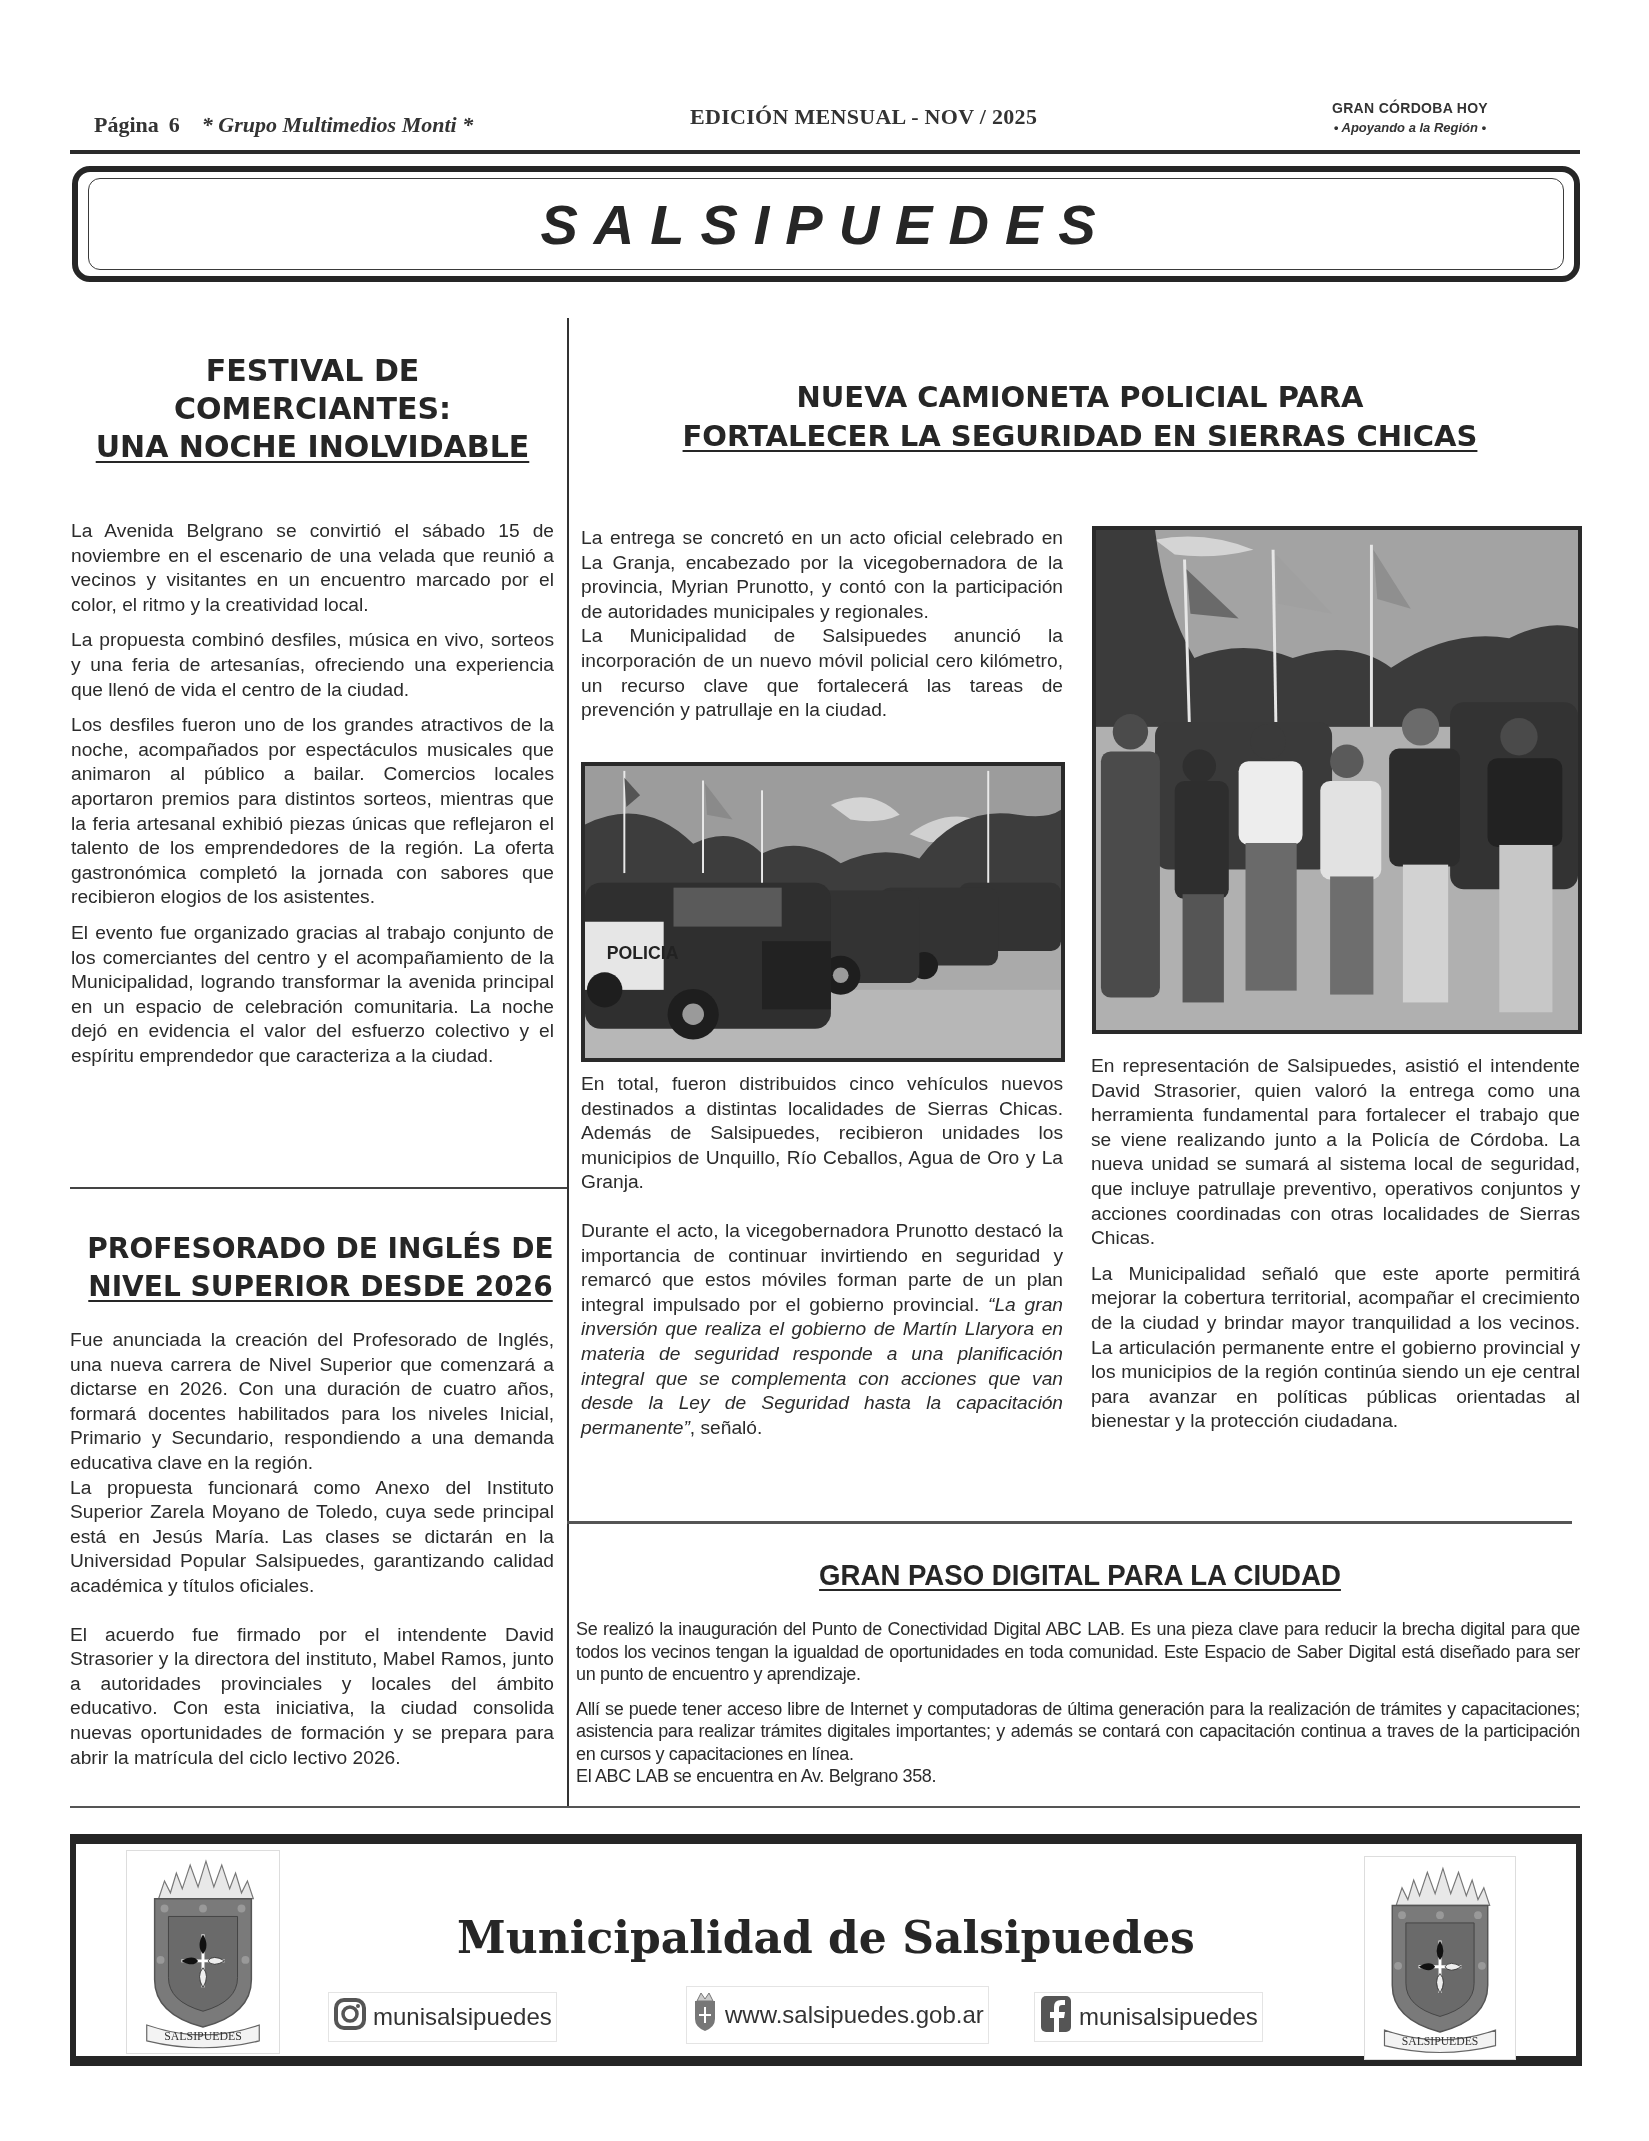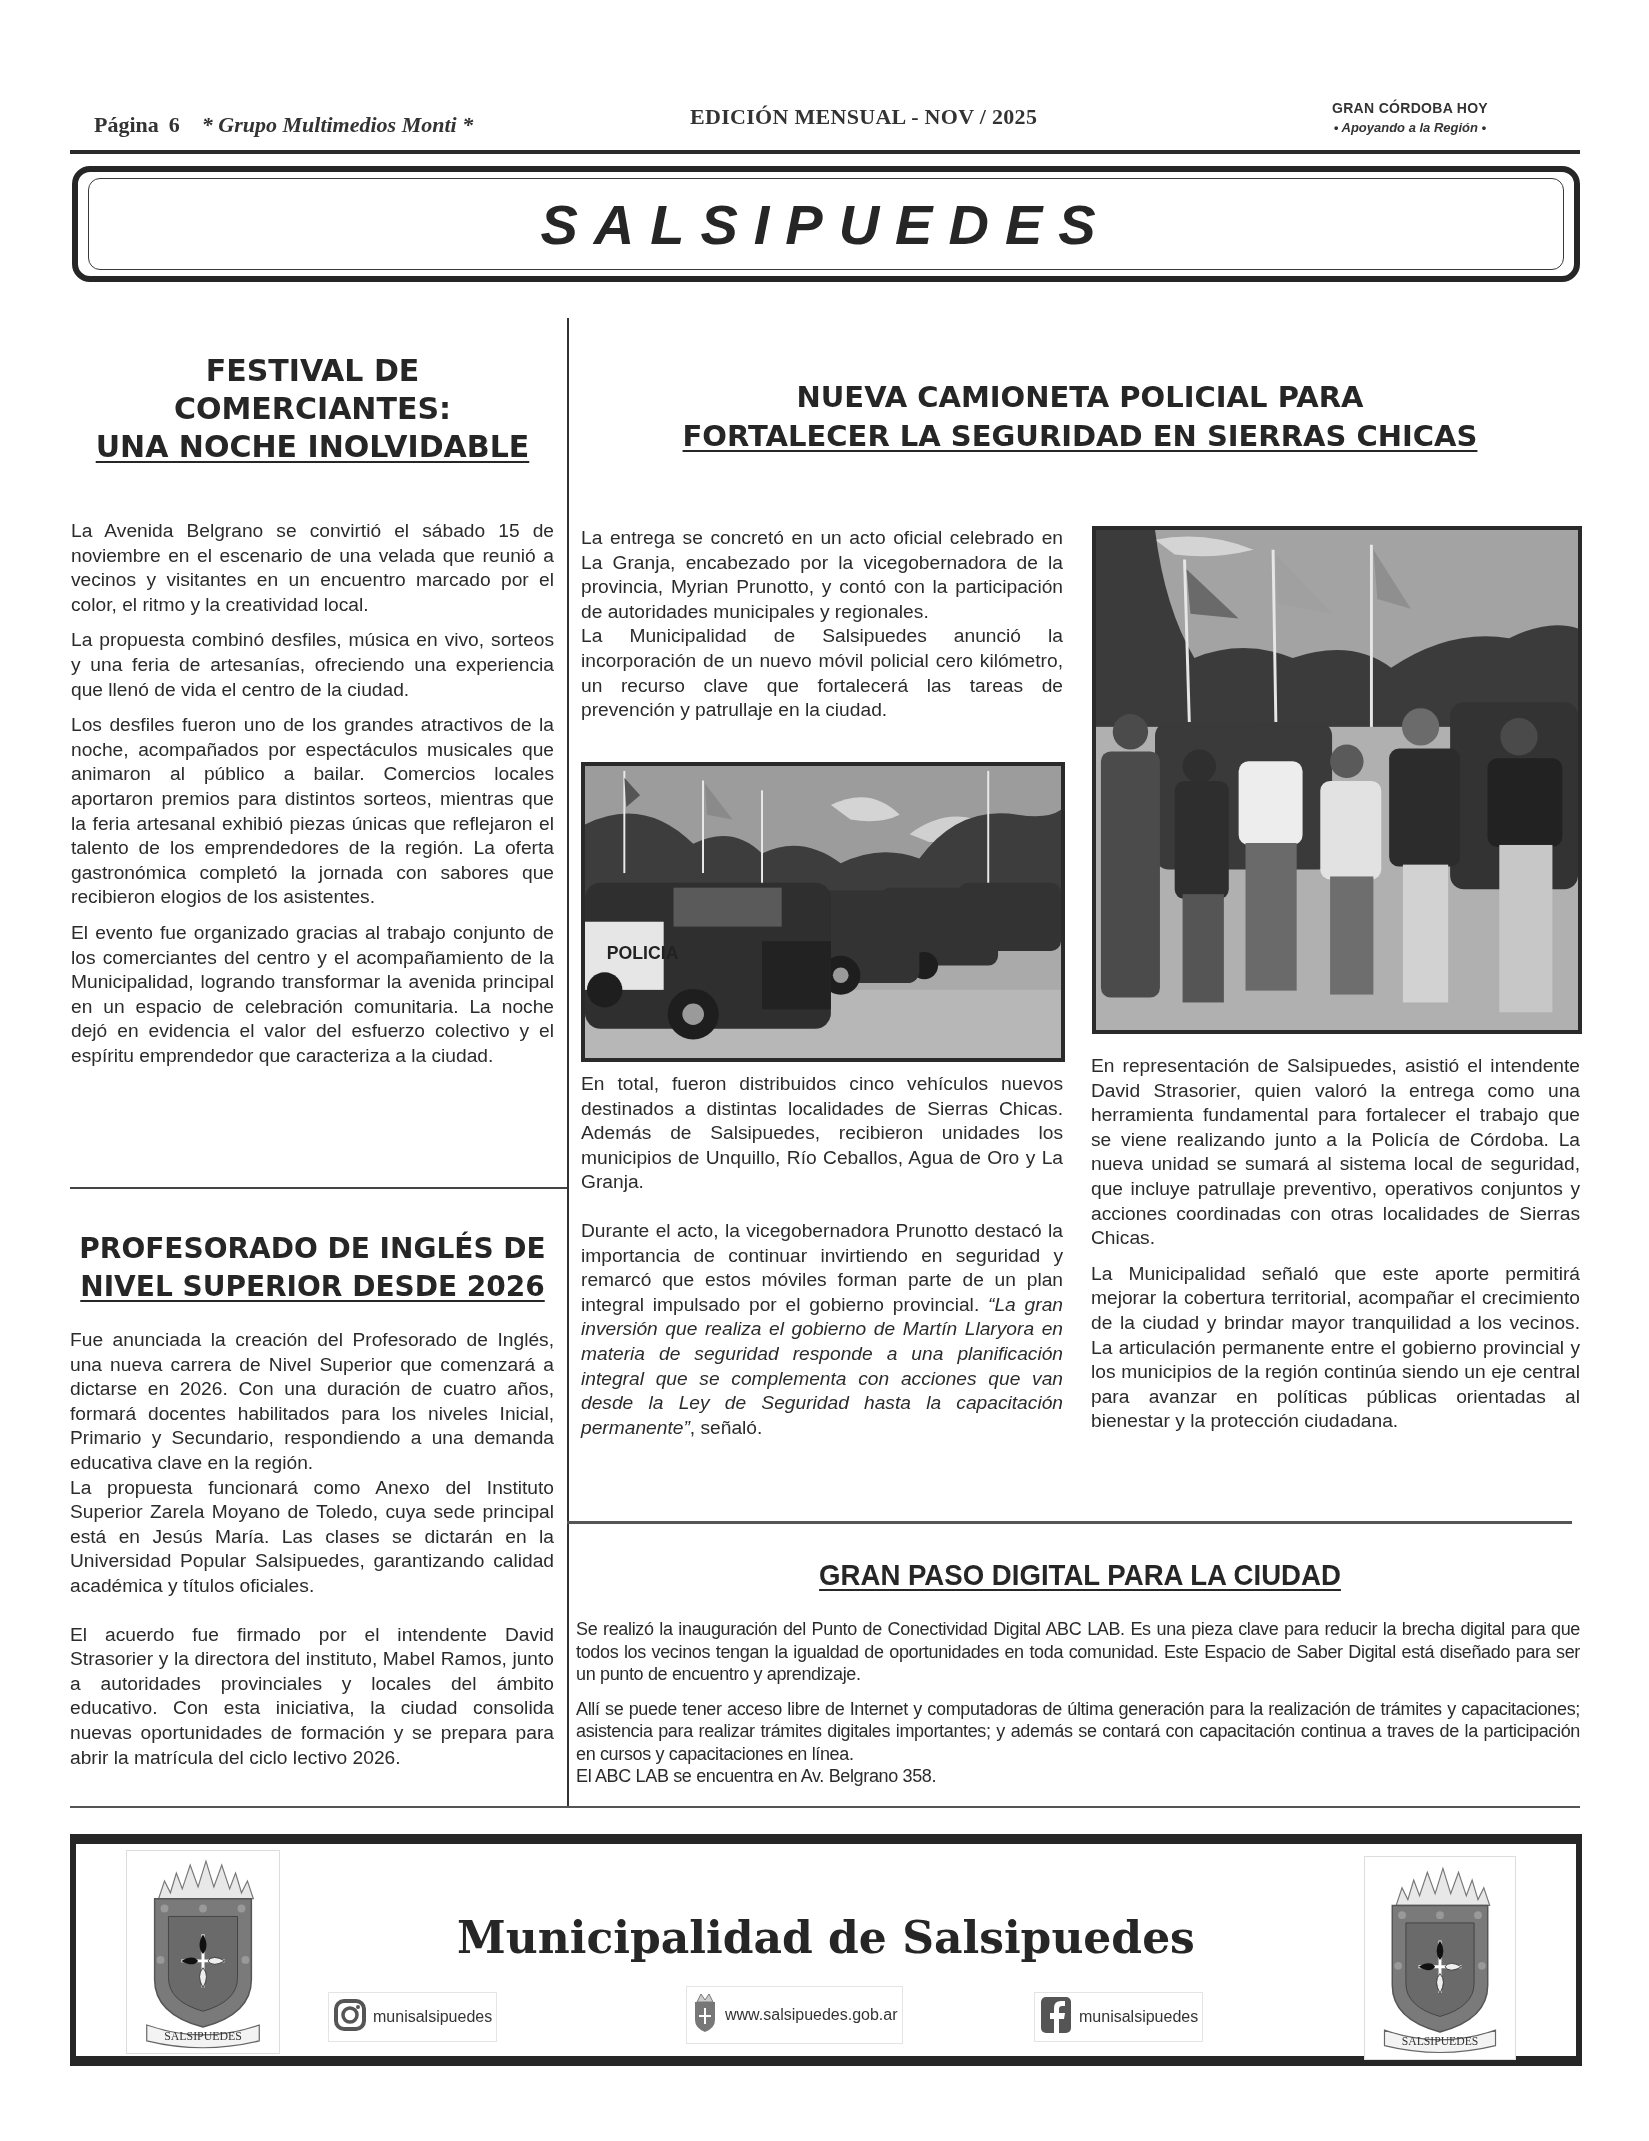--- a/index.html
+++ b/index.html
@@ -44,21 +44,21 @@
   
   .photo { position: absolute; border: 4px solid #2a2a2a; overflow: hidden; background: #8b5cf6; }
   .photo svg { width: 100%; height: 100%; display: block; }
 
   
   .footer { position: absolute; left: 70px; top: 1834px; width: 1512px; height: 232px; background: #262626; padding: 10px 6px; }
   .footer-inner { position: relative; width: 100%; height: 100%; background: #ffffff; }
   .crest { position: absolute; top: 6px; width: 154px; height: 204px; border: 1px solid #ddd; background: #fff; }
   .crest svg { width: 100%; height: 100%; display: block; }
   .footer-title { position: absolute; left: 0; right: 0; top: 68px; text-align: center; font-family: "DejaVu Serif", serif; font-weight: bold; font-size: 44px; color: #262626; }
-  .social { position: absolute; top: 148px; height: 50px; display: flex; align-items: center; gap: 6px; border: 1px solid #e4e4e4; padding: 16px 4px; font-family: "Liberation Sans", sans-serif; font-size: 16px; color: #333; justify-content: flex-end; }
+  .social { position: absolute; top: 148px; height: 50px; display: flex; align-items: center; gap: 6px; border: 1px solid #e4e4e4; padding: 16px 4px; font-family: "Liberation Sans", sans-serif; font-size: 24px; color: #333; justify-content: flex-end; }
   .social .ico { display: inline-block; }
 </style>
 </head>
 <body>
 
 <header class="masthead">
   <div class="mh-left">
     <span class="pg">Página</span><span class="pgnum">6</span><span class="grp">* Grupo Multimedios Monti *</span>
   </div>
   <div class="mh-center">EDICIÓN MENSUAL - NOV / 2025</div>
@@ -87,21 +87,21 @@
   </h2>
   <div class="body" style="left:71px; top:519px; width:483px;">
     <p>La Avenida Belgrano se convirtió el sábado 15 de noviembre en el escenario de una velada que reunió a vecinos y visitantes en un encuentro marcado por el color, el ritmo y la creatividad local.</p>
     <p>La propuesta combinó desfiles, música en vivo, sorteos y una feria de artesanías, ofreciendo una experiencia que llenó de vida el centro de la ciudad.</p>
     <p>Los desfiles fueron uno de los grandes atractivos de la noche, acompañados por espectáculos musicales que animaron al público a bailar. Comercios locales aportaron premios para distintos sorteos, mientras que la feria artesanal exhibió piezas únicas que reflejaron el talento de los emprendedores de la región. La oferta gastronómica completó la jornada con sabores que recibieron elogios de los asistentes.</p>
     <p class="tight">El evento fue organizado gracias al trabajo conjunto de los comerciantes del centro y el acompañamiento de la Municipalidad, logrando transformar la avenida principal en un espacio de celebración comunitaria. La noche dejó en evidencia el valor del esfuerzo colectivo y el espíritu emprendedor que caracteriza a la ciudad.</p>
   </div>
 </article>
 
 <article>
-  <h2 class="headline" style="left:70px; top:1230px; width:485px; font-size:28px; line-height:38px;text-align:center;">
+  <h2 class="headline" style="left:78px; top:1230px; width:485px; font-size:28px; line-height:38px;text-align:center;">
     <span>PROFESORADO DE INGLÉS DE</span>
     <span class="ul">NIVEL SUPERIOR DESDE 2026</span>
   </h2>
   <div class="body" style="left:70px; top:1328px; width:484px;">
     <p class="tight">Fue anunciada la creación del Profesorado de Inglés, una nueva carrera de Nivel Superior que comenzará a dictarse en 2026. Con una duración de cuatro años, formará docentes habilitados para los niveles Inicial, Primario y Secundario, respondiendo a una demanda educativa clave en la región.</p>
     <p class="gap">La propuesta funcionará como Anexo del Instituto Superior Zarela Moyano de Toledo, cuya sede principal está en Jesús María. Las clases se dictarán en la Universidad Popular Salsipuedes, garantizando calidad académica y títulos oficiales.</p>
     <p class="tight">El acuerdo fue firmado por el intendente David Strasorier y la directora del instituto, Mabel Ramos, junto a autoridades provinciales y locales del ámbito educativo. Con esta iniciativa, la ciudad consolida nuevas oportunidades de formación y se prepara para abrir la matrícula del ciclo lectivo 2026.</p>
   </div>
 </article>
 

